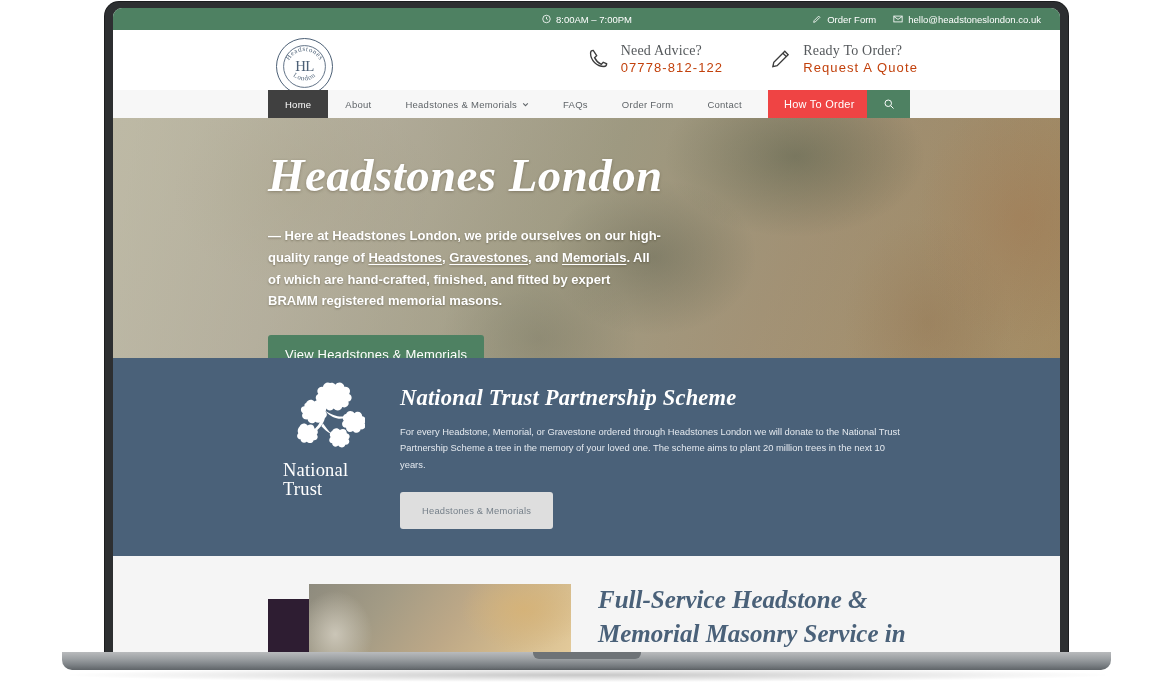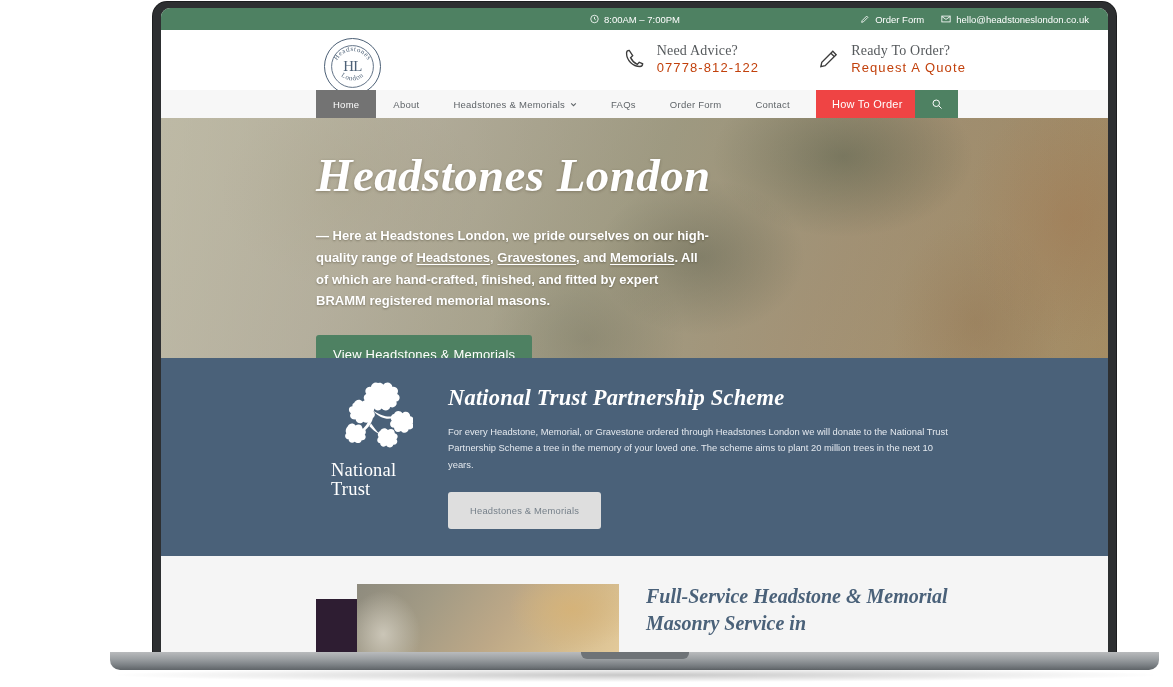--- a/index.html
+++ b/index.html
@@ -4,21 +4,21 @@
 <style>
   html,body{margin:0;padding:0;}
   body{
     width:1173px;height:687px;overflow:hidden;
     background:#ffffff;
     font-family:"Liberation Sans",sans-serif;
     position:relative;
   }
 
   
-  #laptop-mockup{position:absolute;left:0;top:0;width:934px;height:687px;margin-left:48px;}
+  #laptop-mockup{position:absolute;left:0;top:0;width:934px;height:687px;}
 
   #laptop-screen-bezel{
     position:absolute;left:105px;top:2px;width:963px;height:655px;
     background:#2d2f31;
     border-radius:14px 14px 4px 4px;
     box-shadow:0 0 0 1px #1c1d1f;
   }
   #laptop-screen{
     position:absolute;left:113px;top:8px;width:947px;height:646px;
     background:#f4f4f4;
@@ -53,36 +53,36 @@
 
   
   .header{height:60px;background:#ffffff;position:relative;}
   .logo-badge{
     position:absolute;left:163px;top:8px;width:55px;height:55px;border-radius:50%;
     border:1.4px solid #4c6076;background:#ffffff;
     display:flex;align-items:center;justify-content:center;
   }
   .logo-badge svg{width:55px;height:55px;display:block;}
 
-  .header-contacts{position:absolute;right:142px;top:12px;display:flex;gap:58px;}
+  .header-contacts{position:absolute;right:142px;top:12px;display:flex;gap:46px;}
   .hc{display:flex;align-items:center;gap:11px;}
   .hc-ico{width:23px;height:23px;color:#3d3d3d;display:flex;align-items:center;justify-content:center;flex:0 0 auto;}
   .hc-ico svg{width:23px;height:23px;display:block;}
   .hc-txt{line-height:1.25;}
   .hc-top{font-family:"Liberation Serif",serif;font-size:14px;color:#55595c;letter-spacing:.2px;}
   .hc-bot{font-size:13px;color:#c2410c;letter-spacing:1.1px;}
 
   
   .nav{height:28px;background:#f7f7f7;display:flex;align-items:stretch;position:relative;}
   .nav-inner{display:flex;align-items:stretch;margin-left:155px;}
   .nav-item{
     display:flex;align-items:center;padding:0 17px;font-size:9.5px;color:#5f6468;
     letter-spacing:.25px;white-space:nowrap;gap:5px;
   }
-  .nav-item.active{background:#737373;color:#ffffff;}
+  .nav-item.active{background:#404040;color:#ffffff;}
   .nav-chev{width:7px;height:7px;display:inline-block;}
   .nav-chev svg{display:block;width:7px;height:7px;}
   .nav-cta{
     position:absolute;left:655px;top:0;height:28px;display:flex;align-items:center;
     padding:0 16px;background:#ef4444;color:#ffffff;font-size:11px;letter-spacing:.25px;white-space:nowrap;
   }
   .nav-search{
     position:absolute;left:754px;top:0;height:28px;width:43px;background:#4e8162;
     display:flex;align-items:center;justify-content:center;
   }
@@ -146,21 +146,21 @@
   .lower-swatch{position:absolute;left:155px;top:43px;width:110px;height:57px;background:#2e1d32;}
   .lower-img{position:absolute;left:196px;top:28px;width:262px;height:72px;
     background:
       radial-gradient(ellipse 60px 70px at 10% 70%, rgba(205,200,186,.95), rgba(205,200,186,0) 62%),
       radial-gradient(ellipse 90px 60px at 82% 35%, rgba(214,178,118,.85), rgba(214,178,118,0) 70%),
       linear-gradient(125deg,#8e8b7e 0%,#a39b85 28%,#bda887 55%,#d2b98c 78%,#e4cb9b 100%);
   }
   .lower-title{
     position:absolute;left:485px;top:27px;width:310px;
     font-family:"Liberation Serif",serif;font-style:italic;font-weight:bold;
-    font-size:20px;line-height:1.36;color:#4a6179;margin:0;
+    font-size:25px;line-height:1.36;color:#4a6179;margin:0;
   }
 </style>
 </head>
 <body>
 
 <div id="laptop-mockup">
 
   <div id="laptop-screen-bezel"></div>
 
   <div id="laptop-screen">

